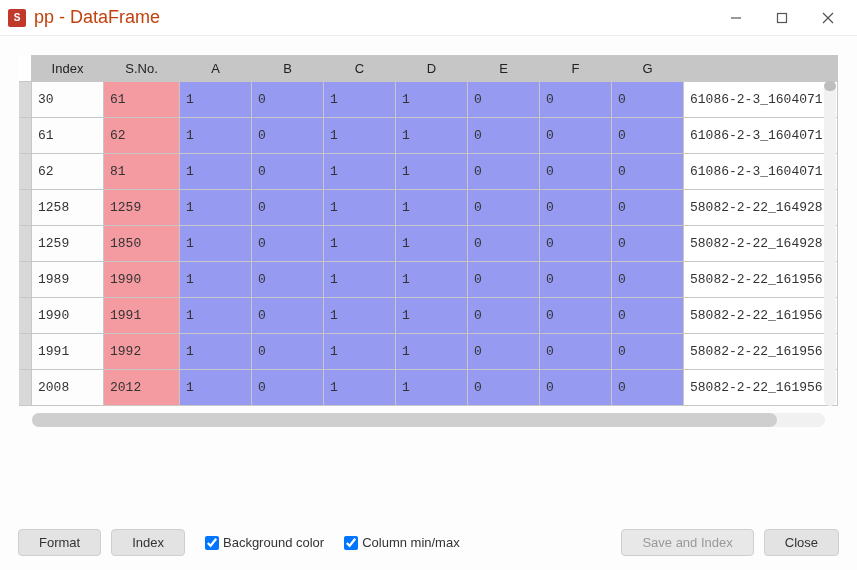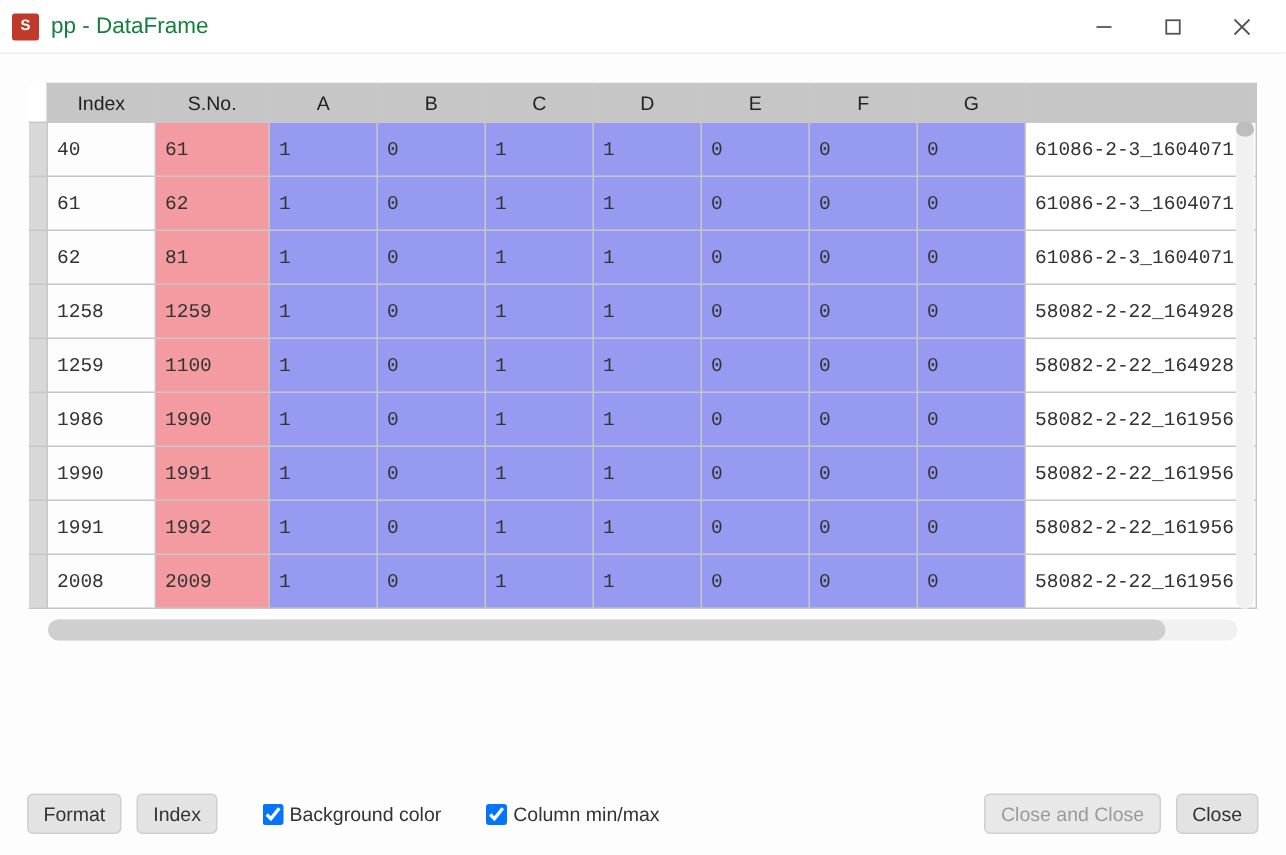--- a/index.html
+++ b/index.html
@@ -22,21 +22,21 @@
     border-bottom: 1px solid #eee;
   }
   .titlebar .app-icon {
     width: 18px; height: 18px;
     background: #c0392b;
     border-radius: 2px;
     display: flex; align-items: center; justify-content: center;
     color: #fff; font-size: 10px; font-weight: bold;
     margin-right: 8px;
   }
-  .titlebar .title { flex: 0 0 auto; font-size: 15px; color: #15803d; }
+  .titlebar .title { flex: 0 0 auto; font-size: 18px; color: #c2410c; }
   .titlebar .spacer { flex: 1; }
   .tb-btn {
     width: 46px; height: 36px;
     display: flex; align-items: center; justify-content: center;
     color: #555;
   }
   .tb-btn svg { stroke: #555; fill: none; }
 
   .content {
     padding: 18px 18px 8px 18px;
@@ -119,30 +119,30 @@
     position: absolute;
     left: 18px; right: 18px; bottom: 14px;
     display: flex;
     align-items: center;
     gap: 10px;
   }
   .btn {
     background: #e3e3e3;
     border: 1px solid #cfcfcf;
     border-radius: 4px;
-    padding: 5px 10px;
+    padding: 5px 20px;
     font-size: 13px;
     color: #333;
     cursor: pointer;
   }
   .btn.disabled { color: #9a9a9a; cursor: default; background:#e8e8e8;}
   .chk {
     display: flex; align-items: center; gap: 4px;
     font-size: 13px;
-    margin-left: 20px;
+    margin-left: 10px;
   }
   .chk input { width:14px; height:14px; }
   .footer .spacer { flex:1; }
 </style>
 </head>
 <body>
 
 <div class="titlebar">
   <div class="app-icon">S</div>
   <div class="title">pp - DataFrame</div>
@@ -180,21 +180,21 @@
               <th class="col-letter">D</th>
               <th class="col-letter">E</th>
               <th class="col-letter">F</th>
               <th class="col-letter">G</th>
               <th class="col-last"></th>
             </tr>
         </thead>
         <tbody id="grid-body">
             <tr>
               <td class="col-rownum"></td>
-              <td class="col-index">40</td>
+              <td class="col-index">30</td>
               <td class="col-sno bg-red">61</td>
               <td class="col-letter bg-blue">1</td>
               <td class="col-letter bg-blue">0</td>
               <td class="col-letter bg-blue">1</td>
               <td class="col-letter bg-blue">1</td>
               <td class="col-letter bg-blue">0</td>
               <td class="col-letter bg-blue">0</td>
               <td class="col-letter bg-blue">0</td>
               <td class="col-last bg-last">61086-2-3_1604071</td>
             </tr>
@@ -233,33 +233,33 @@
               <td class="col-letter bg-blue">1</td>
               <td class="col-letter bg-blue">1</td>
               <td class="col-letter bg-blue">0</td>
               <td class="col-letter bg-blue">0</td>
               <td class="col-letter bg-blue">0</td>
               <td class="col-last bg-last">58082-2-22_164928</td>
             </tr>
             <tr>
               <td class="col-rownum"></td>
               <td class="col-index">1259</td>
-              <td class="col-sno bg-red">1100</td>
+              <td class="col-sno bg-red">1850</td>
               <td class="col-letter bg-blue">1</td>
               <td class="col-letter bg-blue">0</td>
               <td class="col-letter bg-blue">1</td>
               <td class="col-letter bg-blue">1</td>
               <td class="col-letter bg-blue">0</td>
               <td class="col-letter bg-blue">0</td>
               <td class="col-letter bg-blue">0</td>
               <td class="col-last bg-last">58082-2-22_164928</td>
             </tr>
             <tr>
               <td class="col-rownum"></td>
-              <td class="col-index">1986</td>
+              <td class="col-index">1989</td>
               <td class="col-sno bg-red">1990</td>
               <td class="col-letter bg-blue">1</td>
               <td class="col-letter bg-blue">0</td>
               <td class="col-letter bg-blue">1</td>
               <td class="col-letter bg-blue">1</td>
               <td class="col-letter bg-blue">0</td>
               <td class="col-letter bg-blue">0</td>
               <td class="col-letter bg-blue">0</td>
               <td class="col-last bg-last">58082-2-22_161956</td>
             </tr>
@@ -285,21 +285,21 @@
               <td class="col-letter bg-blue">1</td>
               <td class="col-letter bg-blue">1</td>
               <td class="col-letter bg-blue">0</td>
               <td class="col-letter bg-blue">0</td>
               <td class="col-letter bg-blue">0</td>
               <td class="col-last bg-last">58082-2-22_161956</td>
             </tr>
             <tr>
               <td class="col-rownum"></td>
               <td class="col-index">2008</td>
-              <td class="col-sno bg-red">2009</td>
+              <td class="col-sno bg-red">2012</td>
               <td class="col-letter bg-blue">1</td>
               <td class="col-letter bg-blue">0</td>
               <td class="col-letter bg-blue">1</td>
               <td class="col-letter bg-blue">1</td>
               <td class="col-letter bg-blue">0</td>
               <td class="col-letter bg-blue">0</td>
               <td class="col-letter bg-blue">0</td>
               <td class="col-last bg-last">58082-2-22_161956</td>
             </tr>
           </tbody>
@@ -321,15 +321,15 @@
   <button class="btn">Index</button>
   <label class="chk">
     <input type="checkbox" id="chk-bg" checked="" style="">
     <span>Background color</span>
   </label>
   <label class="chk">
     <input type="checkbox" id="chk-mm" checked="" style="">
     <span>Column min/max</span>
   </label>
   <div class="spacer"></div>
-  <button class="btn disabled">Close and Close</button>
+  <button class="btn disabled">Save and Index</button>
   <button class="btn">Close</button>
 </div>
 
 </body></html>

